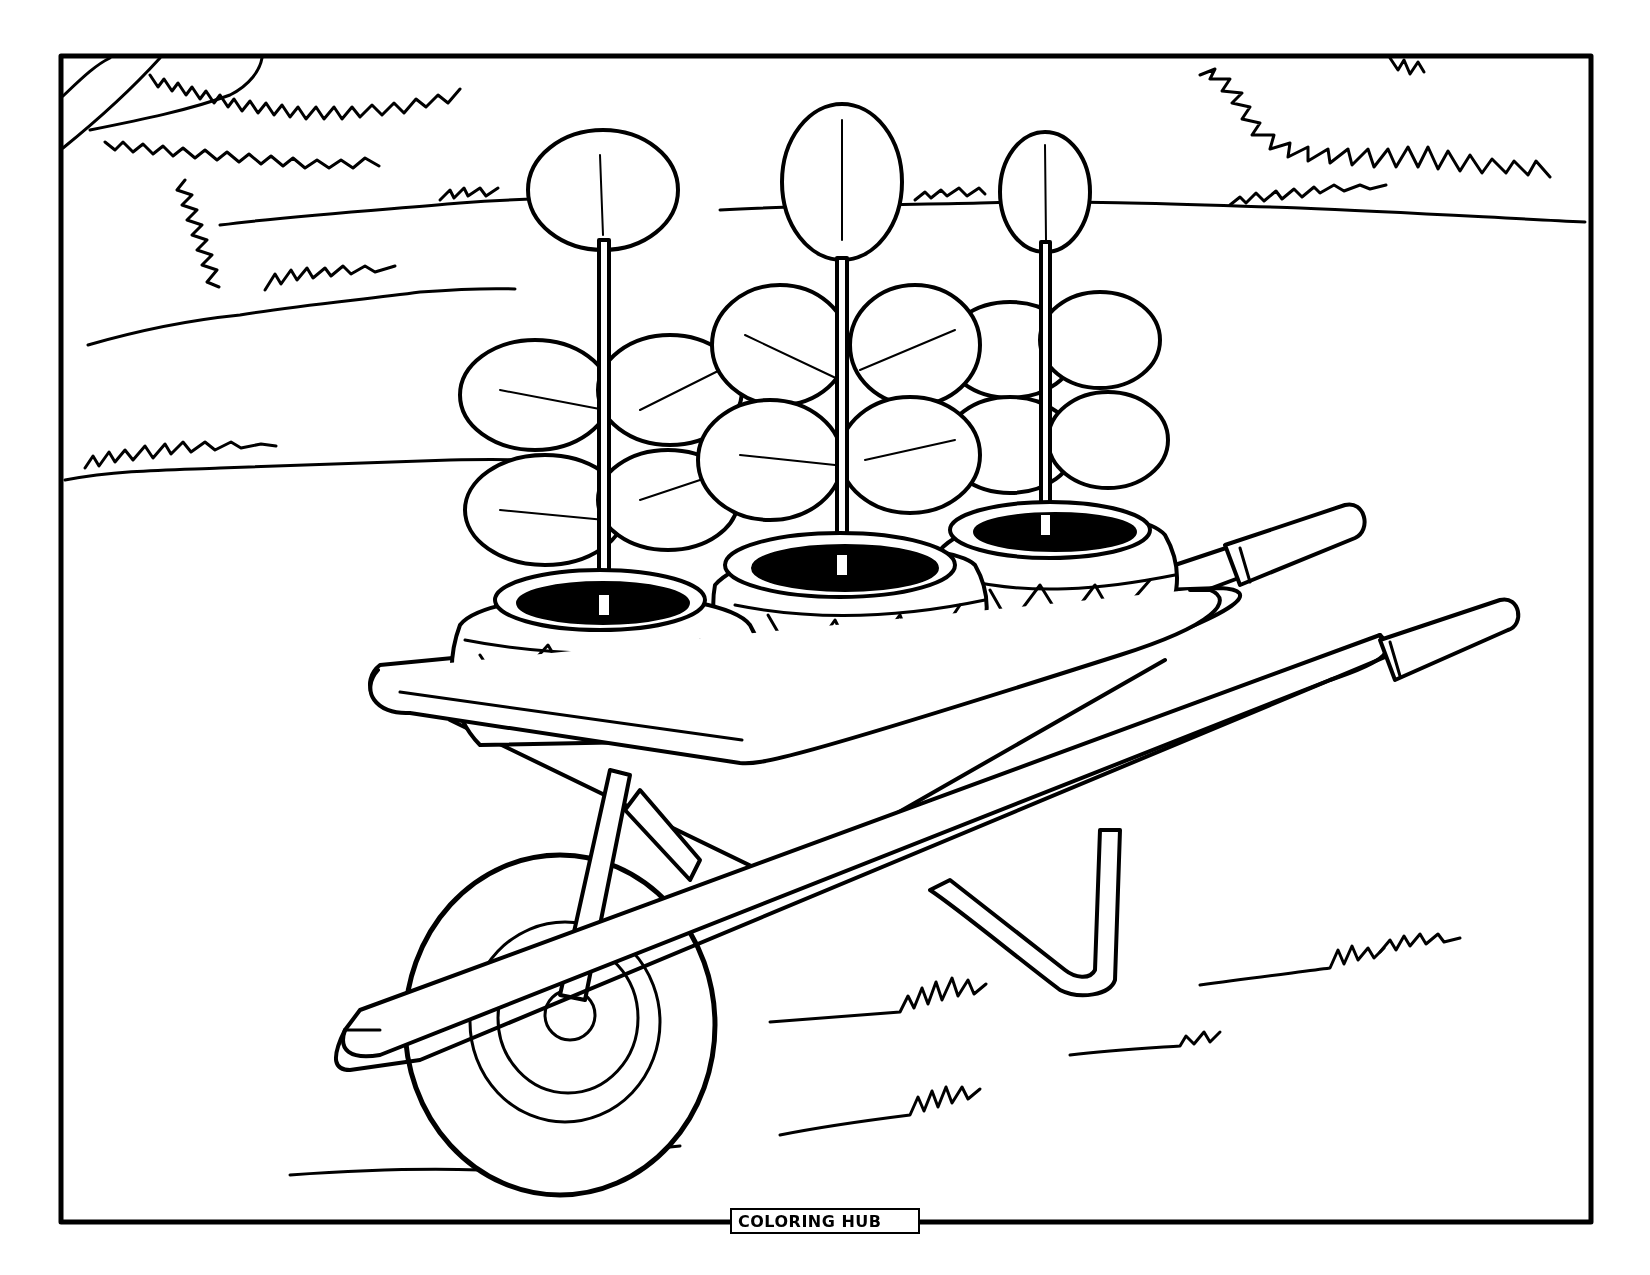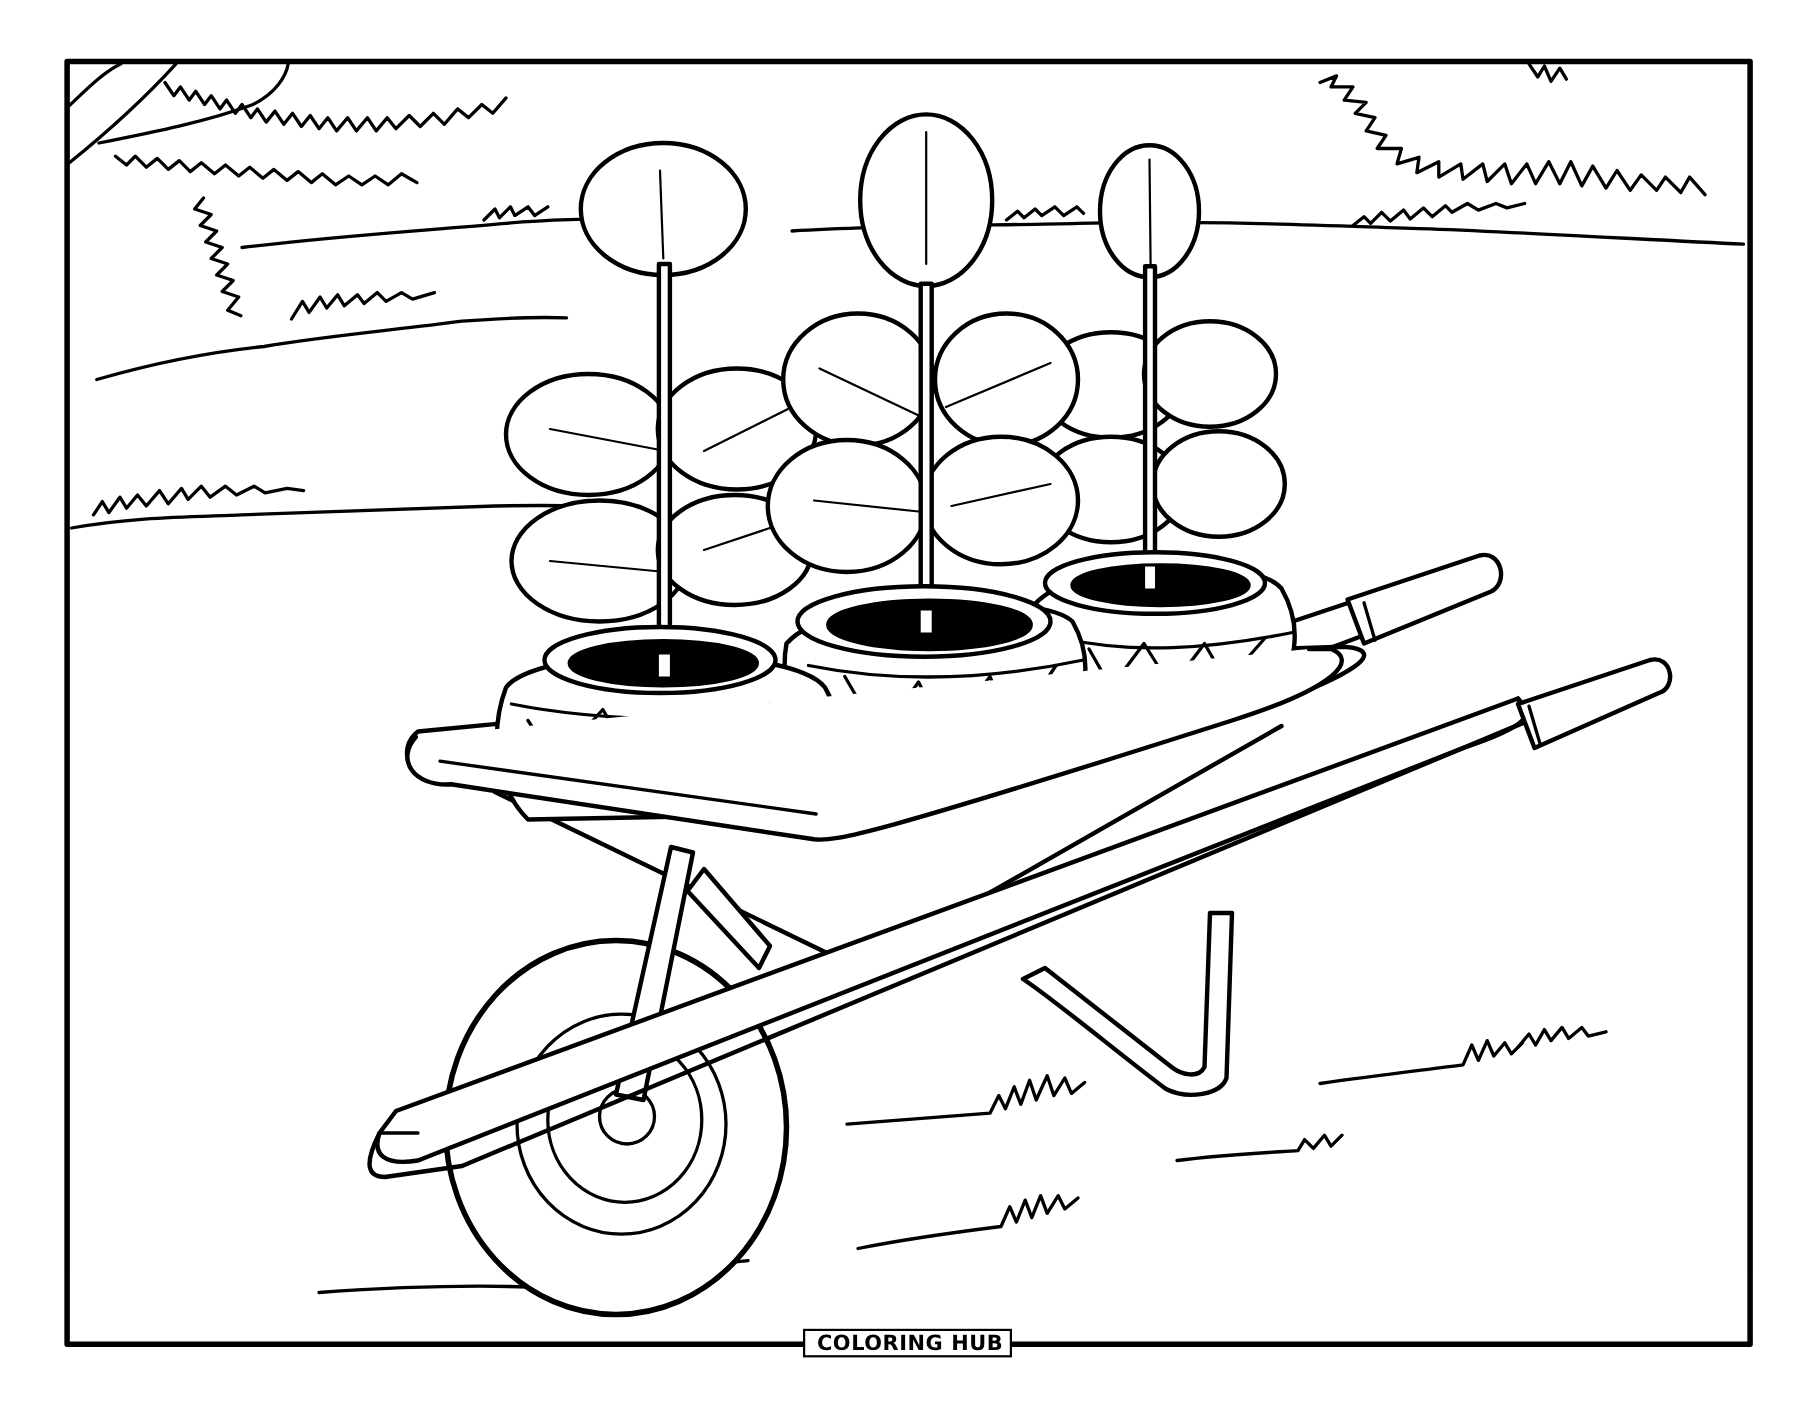--- a/index.html
+++ b/index.html
@@ -2,22 +2,22 @@
 <html><head>
 <meta charset="utf-8">
 <style>
   html, body { margin:0; padding:0; background:#ffffff; }
   body { width:1650px; height:1275px; position:relative; overflow:hidden; font-family:"DejaVu Sans", sans-serif; }
   .page { position:absolute; left:0; top:0; width:1650px; height:1275px; background:#ffffff; }
   svg.art { position:absolute; left:0; top:0; }
   .logo {
     position:absolute; left:730px; top:1208px; height:26px; padding:0 6px;
     background:#ffffff; border:2px solid #000; box-sizing:border-box;
-    display:flex; align-items:center; justify-content:flex-end;
-    font-family:"DejaVu Sans", sans-serif; font-weight:bold; font-size:19px; letter-spacing:0.5px; color:#000;
+    display:flex; align-items:center; justify-content:flex-start;
+    font-family:"DejaVu Sans", sans-serif; font-weight:bold; font-size:16px; letter-spacing:0.5px; color:#000;
     width:190px;
   }
 </style>
 </head>
 <body>
 
 <div class="page">
 <svg class="art" width="1650" height="1275" viewBox="0 0 1650 1275" xmlns="http://www.w3.org/2000/svg" fill="none" stroke="#000" stroke-linecap="round" stroke-linejoin="round">
 
   <rect x="61" y="56" width="1530" height="1166" stroke-width="5"></rect>

